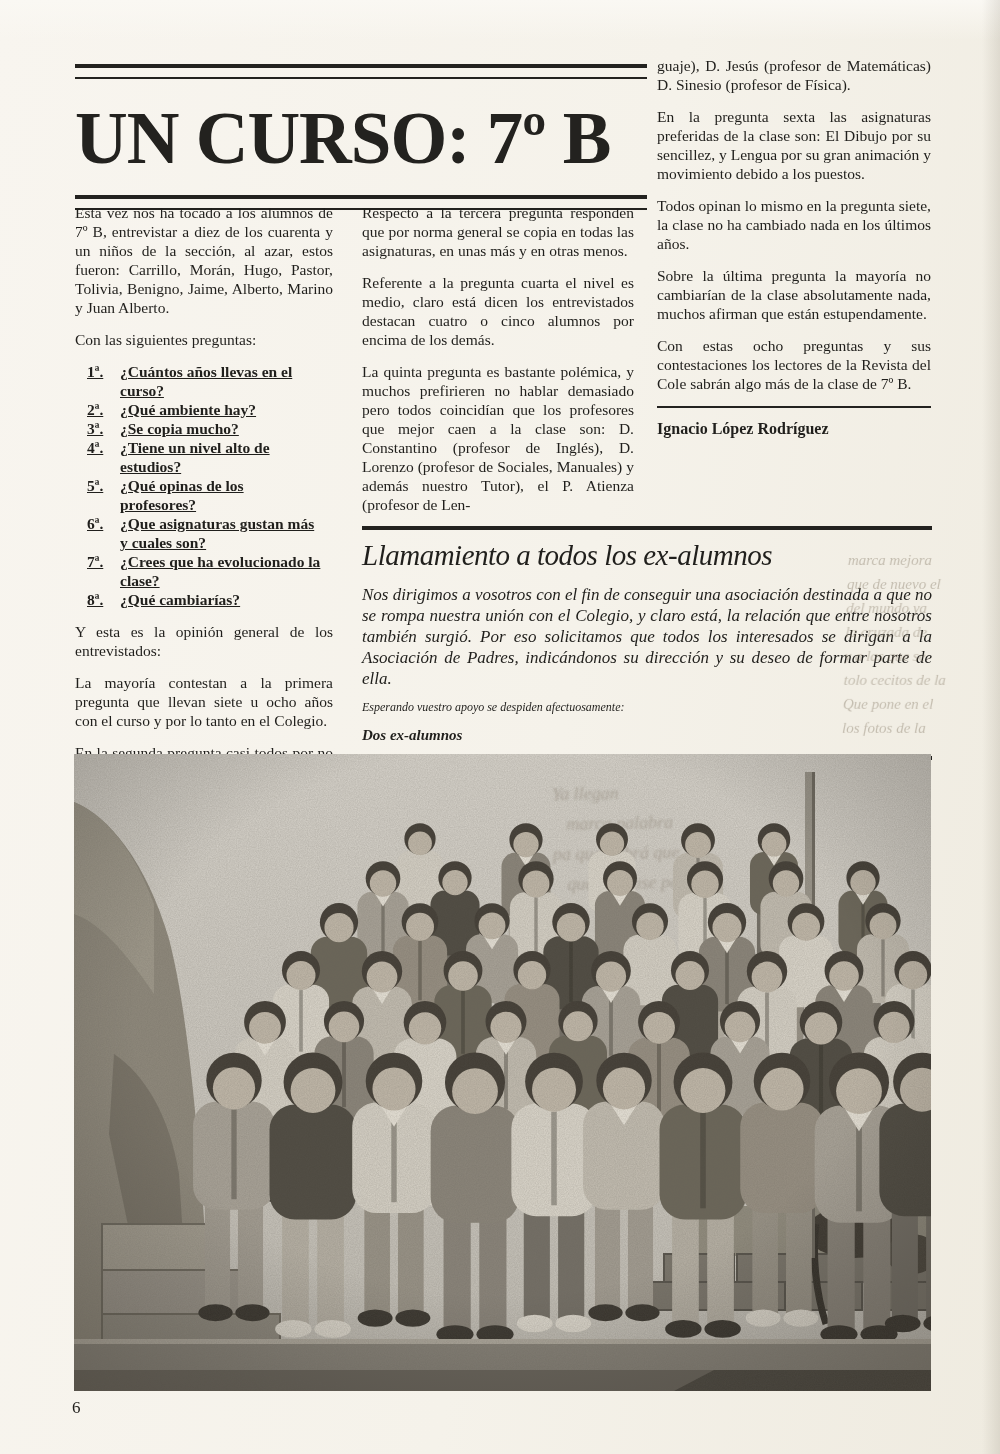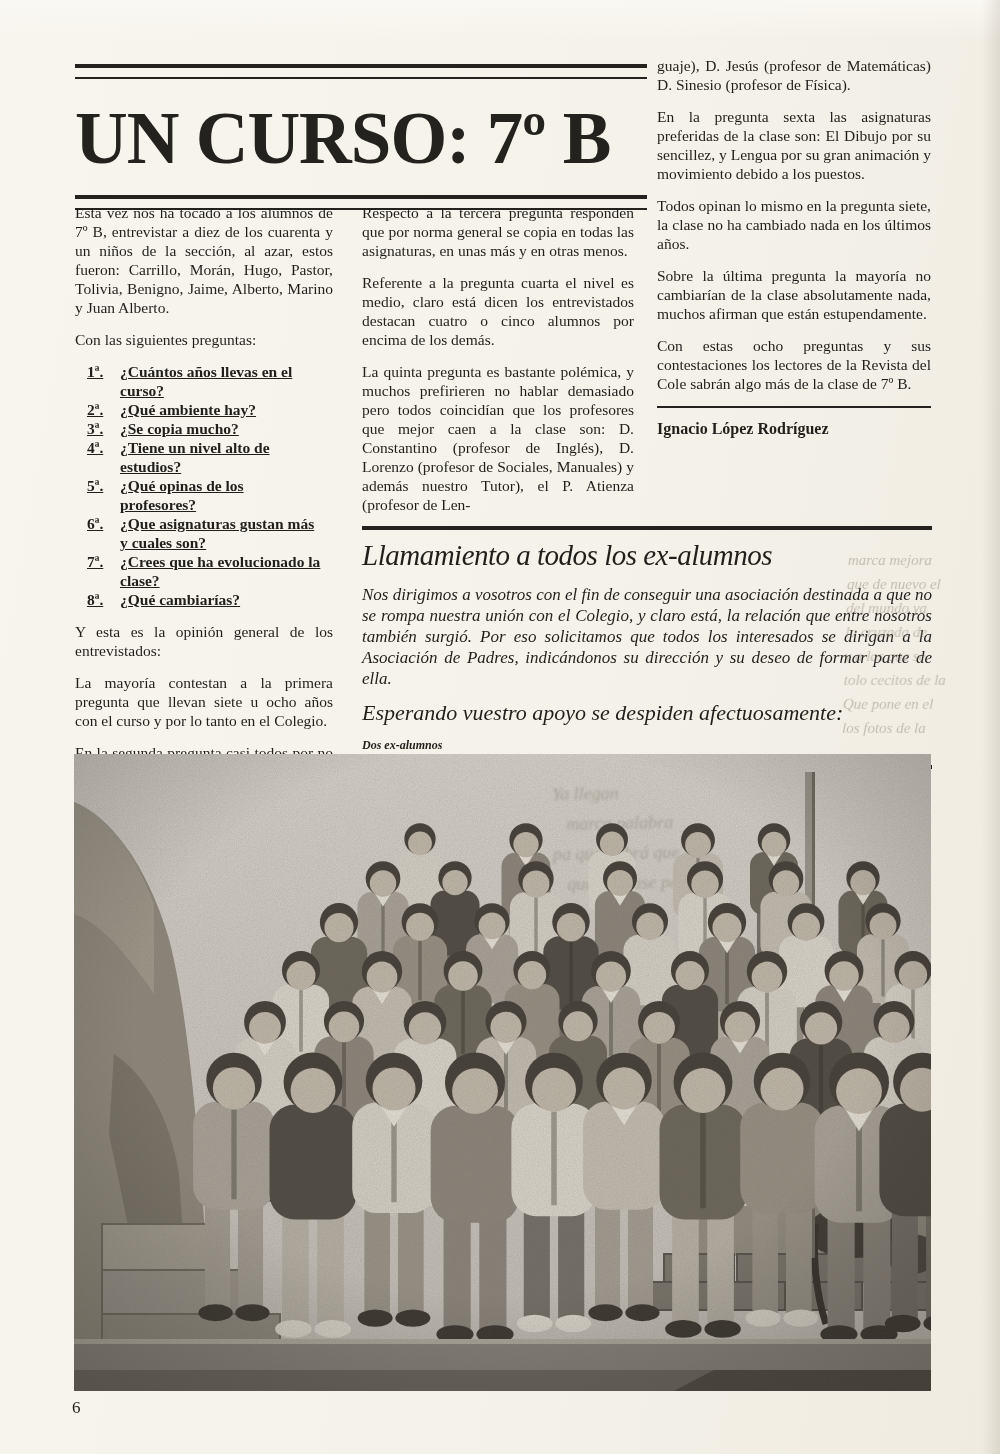--- a/index.html
+++ b/index.html
@@ -33,22 +33,22 @@
 
   .sig-rule{border-top:2px solid #23221f;margin:4px 0 10px;width:100%;}
   .sig{font-weight:bold;line-height:22px;font-size:16px;}
 
   
   .callout{position:absolute;left:362px;top:526px;width:570px;}
   .thick-rule{border-top:4px solid #23221f;}
   .callout-heading{font-size:29px;font-style:italic;font-weight:normal;margin:9px 0 12px;
     letter-spacing:-0.5px;}
   .callout-body{font-size:17px;font-style:italic;line-height:21px;text-align:justify;margin:0 0 11px;}
-  .callout-closing{font-size:22px;font-style:italic;margin:0 0 12px;}
-  .callout-sig{font-size:12px;font-style:italic;font-weight:bold;margin:0 0 12px;}
+  .callout-closing{font-size:12px;font-style:italic;margin:0 0 12px;}
+  .callout-sig{font-size:15px;font-style:italic;font-weight:bold;margin:0 0 12px;}
 
   
   .ghost-col{position:absolute;left:845px;top:548px;width:145px;
     font-style:italic;font-size:15px;line-height:24px;color:rgba(130,120,100,.42);
     filter:blur(.7px);transform:skewX(-2deg);}
   .ghost-line{white-space:nowrap;overflow:hidden;}
 
   
   .photo{position:absolute;left:74px;top:754px;width:857px;height:637px;
     background:#c8c4bc;box-shadow:0 0 0 1px #8d887c inset;}

